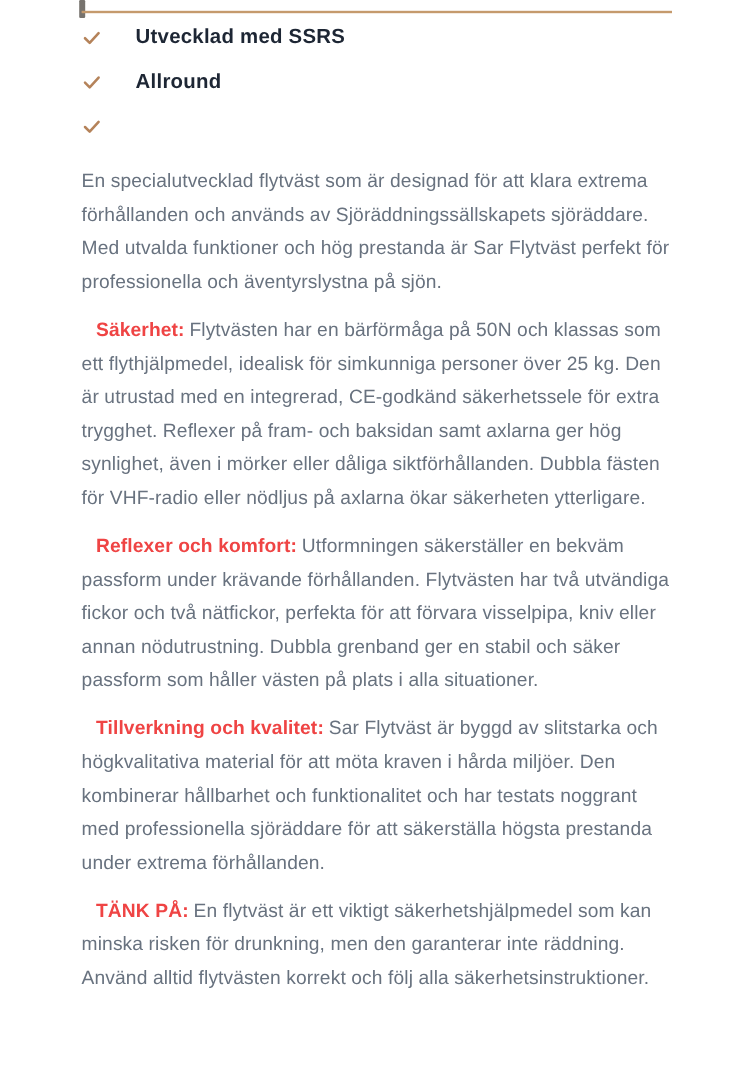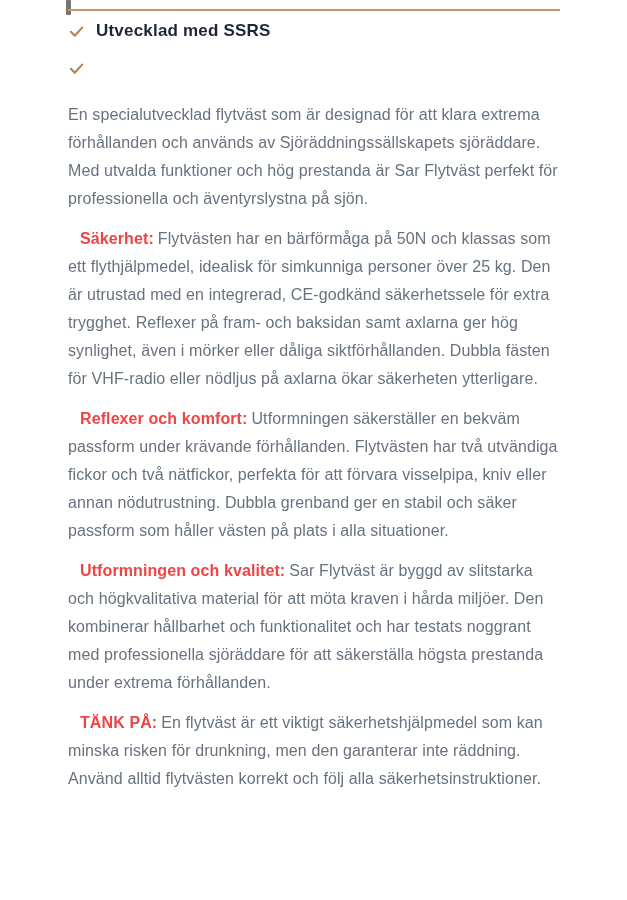--- a/index.html
+++ b/index.html
@@ -39,21 +39,21 @@
     opacity: 0.8;
     border-radius: 1px;
   }
   ul.features {
     list-style: none;
     margin-top: 11px;
   }
   .feature {
     display: flex;
     align-items: center;
-    gap: 11px;
+    gap: 28px;
     height: 18px;
     margin-bottom: 19px;
     font-size: 17px;
     font-weight: bold;
     letter-spacing: 0.2px;
     color: #1d2634;
   }
   .check {
     width: 17px;
     height: 17px;
@@ -95,39 +95,47 @@
             </svg>
         </span>
         <span>Utvecklad med SSRS</span>
       </li>
       <li class="feature">
         <span class="check">
           <svg viewBox="0 0 24 24" width="17" height="17">
               <path d="M4 12.5 L9.5 18 L20 6.5" fill="none" stroke="#b5835a" stroke-width="3" stroke-linecap="round" stroke-linejoin="round"></path>
             </svg>
         </span>
+        <span>Allround</span>
+      </li>
+      <li class="feature">
+        <span class="check">
+          <svg viewBox="0 0 24 24" width="17" height="17">
+              <path d="M4 12.5 L9.5 18 L20 6.5" fill="none" stroke="#b5835a" stroke-width="3" stroke-linecap="round" stroke-linejoin="round"></path>
+            </svg>
+        </span>
       </li>
     </ul>
 
     <div class="desc">
 
       <p>
         <span>En specialutvecklad flytväst som är designad för att klara extrema förhållanden och används av Sjöräddningssällskapets sjöräddare. Med utvalda funktioner och hög prestanda är Sar Flytväst perfekt för professionella och äventyrslystna på sjön.</span>
       </p>
 
       <p>
         <span class="lead">Säkerhet:</span><span>Flytvästen har en bärförmåga på 50N och klassas som ett flythjälpmedel, idealisk för simkunniga personer över 25 kg. Den är utrustad med en integrerad, CE-godkänd säkerhetssele för extra trygghet. Reflexer på fram- och baksidan samt axlarna ger hög synlighet, även i mörker eller dåliga siktförhållanden. Dubbla fästen för VHF-radio eller nödljus på axlarna ökar säkerheten ytterligare.</span>
       </p>
 
       <p>
         <span class="lead">Reflexer och komfort:</span><span>Utformningen säkerställer en bekväm passform under krävande förhållanden. Flytvästen har två utvändiga fickor och två nätfickor, perfekta för att förvara visselpipa, kniv eller annan nödutrustning. Dubbla grenband ger en stabil och säker passform som håller västen på plats i alla situationer.</span>
       </p>
 
       <p>
-        <span class="lead">Utformningen och kvalitet:</span><span>Sar Flytväst är byggd av slitstarka och högkvalitativa material för att möta kraven i hårda miljöer. Den kombinerar hållbarhet och funktionalitet och har testats noggrant med professionella sjöräddare för att säkerställa högsta prestanda under extrema förhållanden.</span>
+        <span class="lead">Tillverkning och kvalitet:</span><span>Sar Flytväst är byggd av slitstarka och högkvalitativa material för att möta kraven i hårda miljöer. Den kombinerar hållbarhet och funktionalitet och har testats noggrant med professionella sjöräddare för att säkerställa högsta prestanda under extrema förhållanden.</span>
       </p>
 
       <p>
         <span class="lead">TÄNK PÅ:</span><span>En flytväst är ett viktigt säkerhetshjälpmedel som kan minska risken för drunkning, men den garanterar inte räddning. Använd alltid flytvästen korrekt och följ alla säkerhetsinstruktioner.</span>
       </p>
 
     </div>
   </div>
 </div>
 

